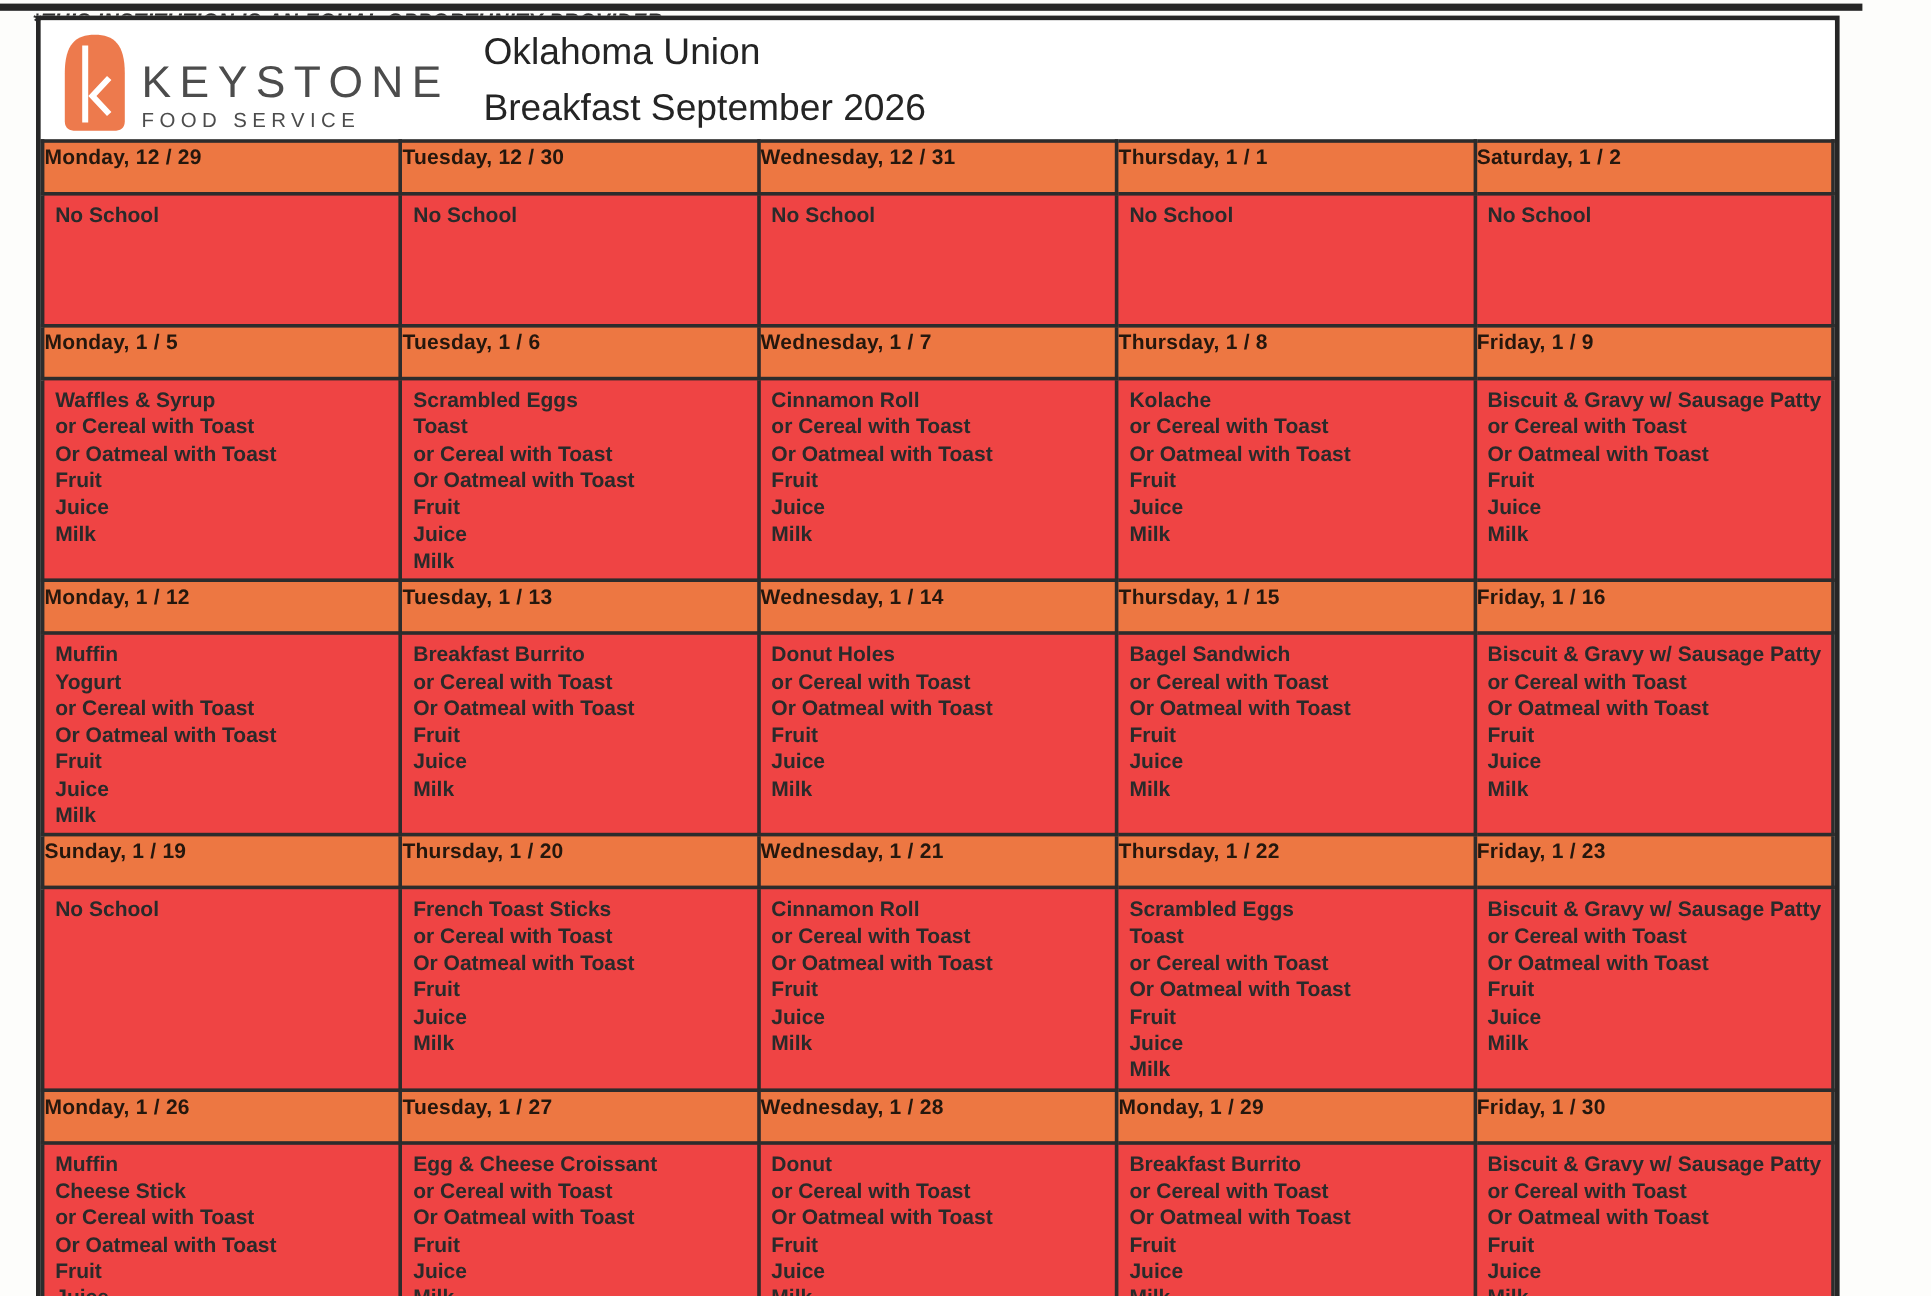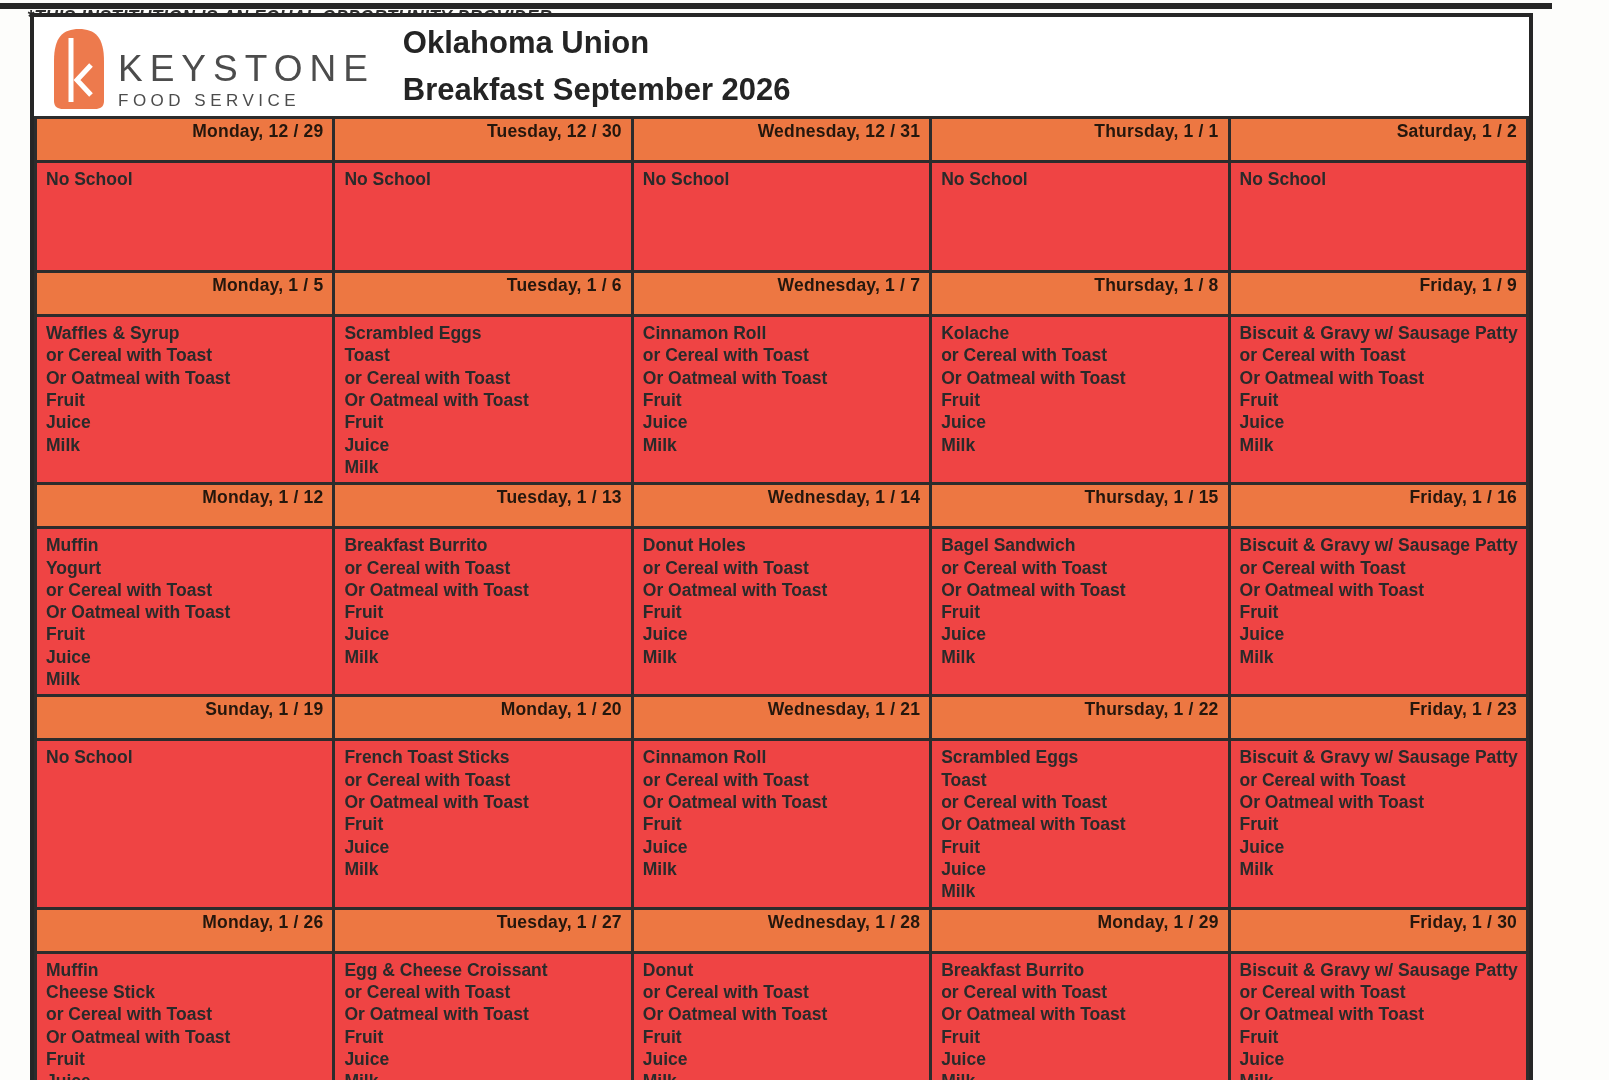--- a/index.html
+++ b/index.html
@@ -54,35 +54,34 @@
   }
   .brand-tag {
     font-size: 17px;
     font-weight: 400;
     letter-spacing: 4.5px;
     margin-top: 5px;
   }
   .titles {
     margin-left: 28px;
     color: #242424;
-    font-weight: bold;
+    font-weight: normal;
   }
   .title-line1 { font-size: 31px; }
   .title-line2 { font-size: 31px; margin-top: 11px; }
   
   table.menu-table {
     width: 100%;
     border-collapse: collapse;
     table-layout: fixed;
   }
   .menu-table td { border: 3px solid var(--border); }
   .date-cell {
     background: var(--orange);
     height: 30px;
-    text-align: right;
     padding: 2px 9px 18px 0;
     font-weight: bold;
     font-size: 17.5px;
     color: #25170D;
     letter-spacing: 0.2px;
   }
   .menu-cell {
     background: #ef4444;
     vertical-align: top;
     padding: 5px 4px 4px 9px;
@@ -248,21 +247,21 @@
             <div class="menu-line">Biscuit &amp; Gravy w/ Sausage Patty</div>
             <div class="menu-line">or Cereal with Toast</div>
             <div class="menu-line">Or Oatmeal with Toast</div>
             <div class="menu-line">Fruit</div>
             <div class="menu-line">Juice</div>
             <div class="menu-line">Milk</div>
           </td>
         </tr>
         <tr>
           <td class="date-cell">Sunday, 1 / 19</td>
-          <td class="date-cell">Monday, 1 / 20</td>
+          <td class="date-cell">Thursday, 1 / 20</td>
           <td class="date-cell">Wednesday, 1 / 21</td>
           <td class="date-cell">Thursday, 1 / 22</td>
           <td class="date-cell">Friday, 1 / 23</td>
         </tr>
         <tr style="height: 162px;">
           <td class="menu-cell">
             <div class="menu-line">No School</div>
           </td>
           <td class="menu-cell">
             <div class="menu-line">French Toast Sticks</div>

